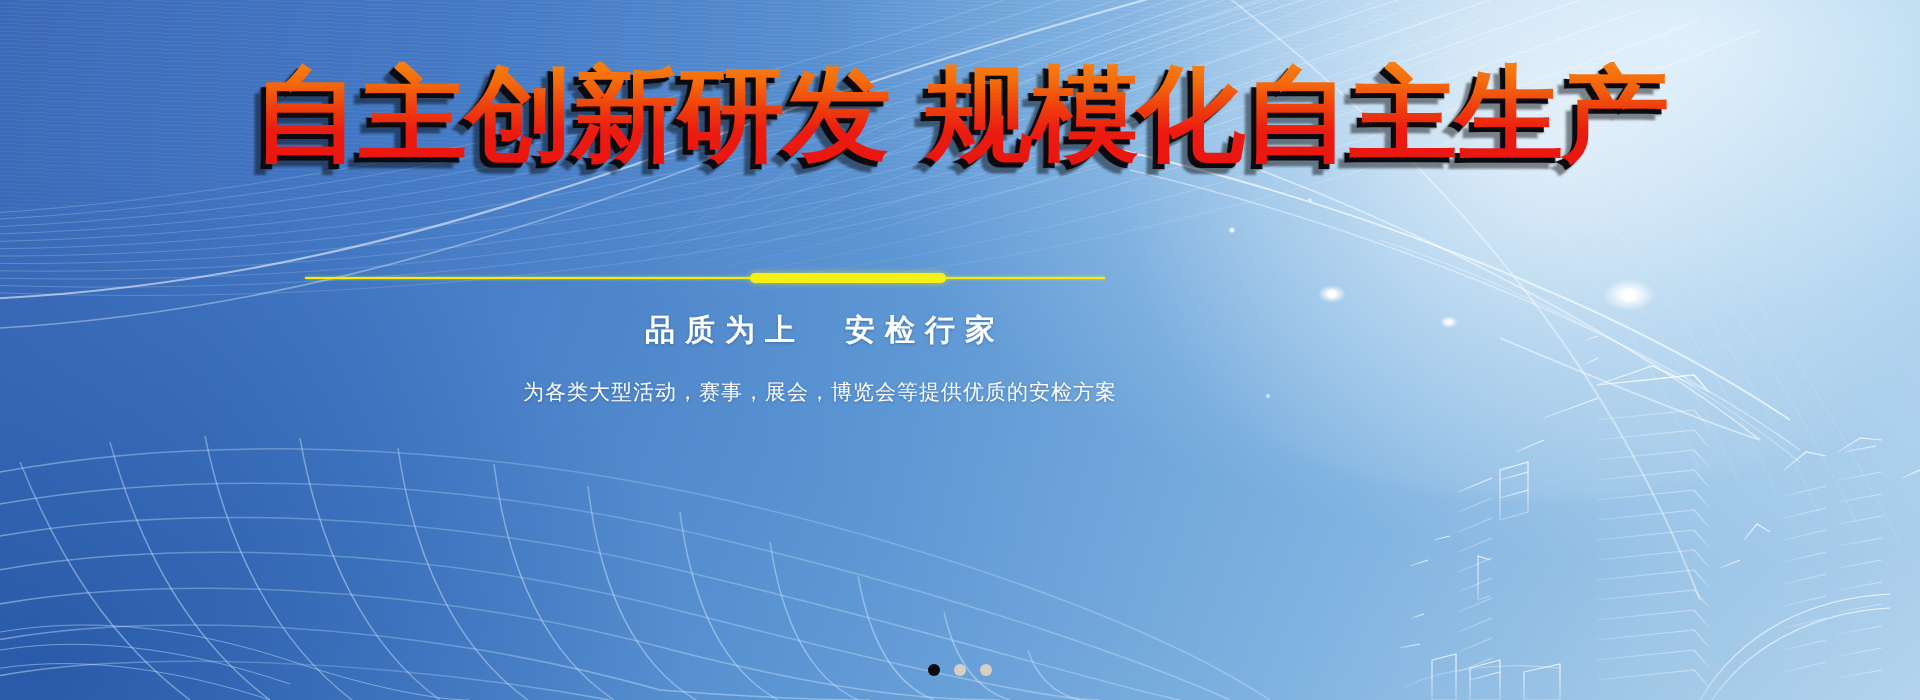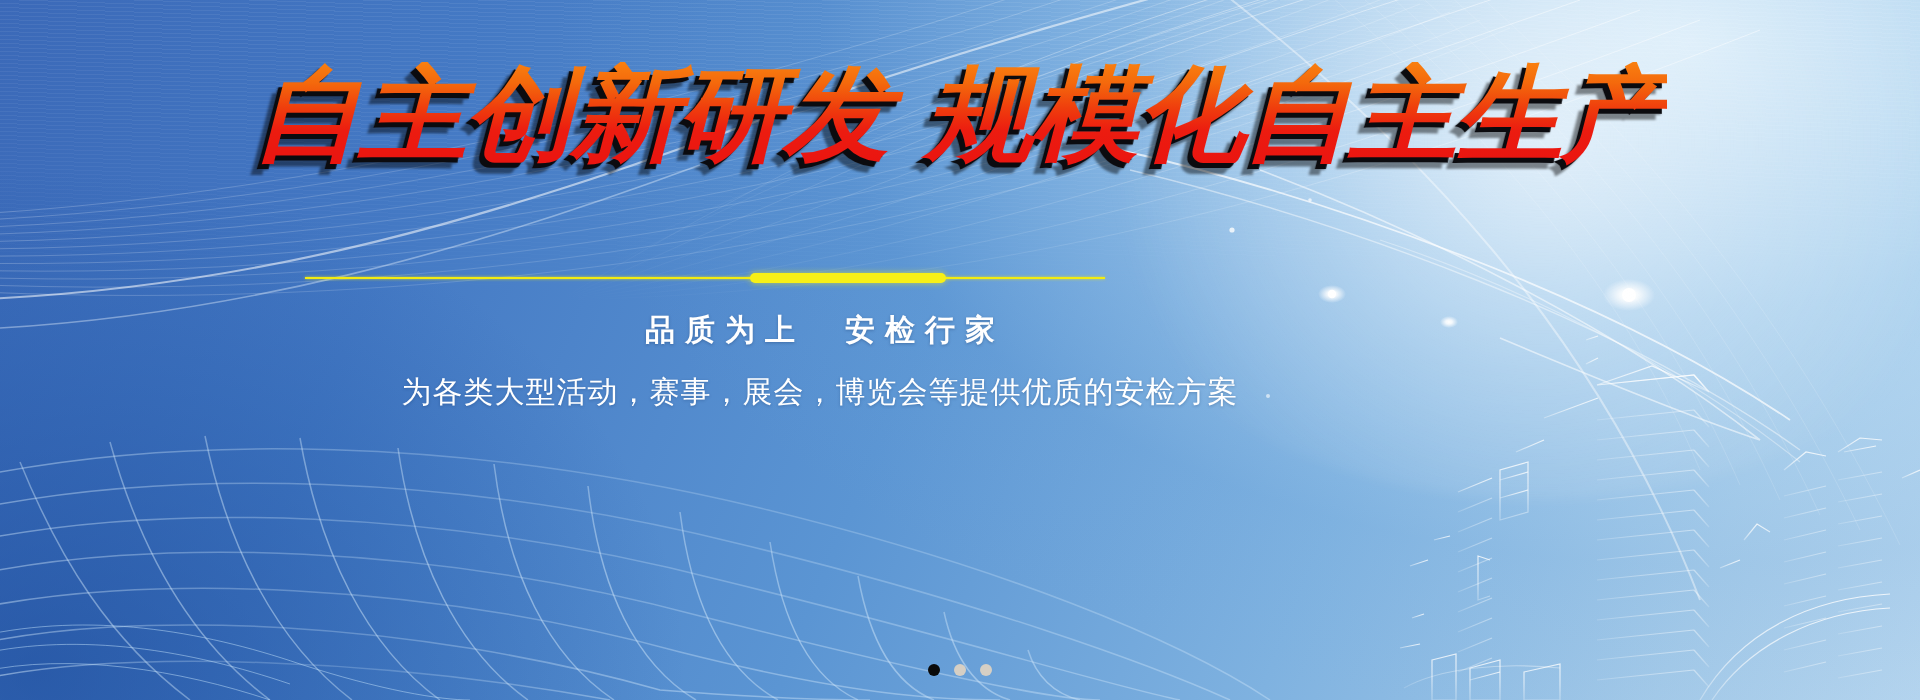--- a/index.html
+++ b/index.html
@@ -57,21 +57,20 @@
     background: radial-gradient(circle, rgba(255,255,255,0.55) 0%, rgba(255,255,255,0.22) 38%, rgba(255,255,255,0) 70%);
     filter: blur(6px);
   }
 
   
   .title-wrap {
     position: absolute;
     left: 0; top: 62px;
     width: 1920px;
     text-align: center;
-    font-style: italic;
   }
   .hero-title {
     display: inline-block;
     font-size: 104px;
     line-height: 1.0;
     font-weight: 700;
     letter-spacing: -2px;
     white-space: nowrap;
     font-family: "DejaVu Sans", "Liberation Sans", sans-serif;
     
@@ -125,21 +124,21 @@
     font-weight: 700;
     color: #ffffff;
     letter-spacing: 10px;
     text-indent: 10px;
     line-height: 44px;
     text-shadow: 0 1px 3px rgba(20,50,95,0.35);
     font-family: "DejaVu Sans", "Liberation Sans", sans-serif;
   }
   .sub-secondary {
     margin-top: 18px;
-    font-size: 30px;
+    font-size: 21px;
     font-weight: 400;
     color: #ffffff;
     letter-spacing: 1px;
     line-height: 44px;
     text-shadow: 0 1px 3px rgba(20,50,95,0.30);
     font-family: "DejaVu Sans", "Liberation Sans", sans-serif;
   }
 
   
   .dots {

